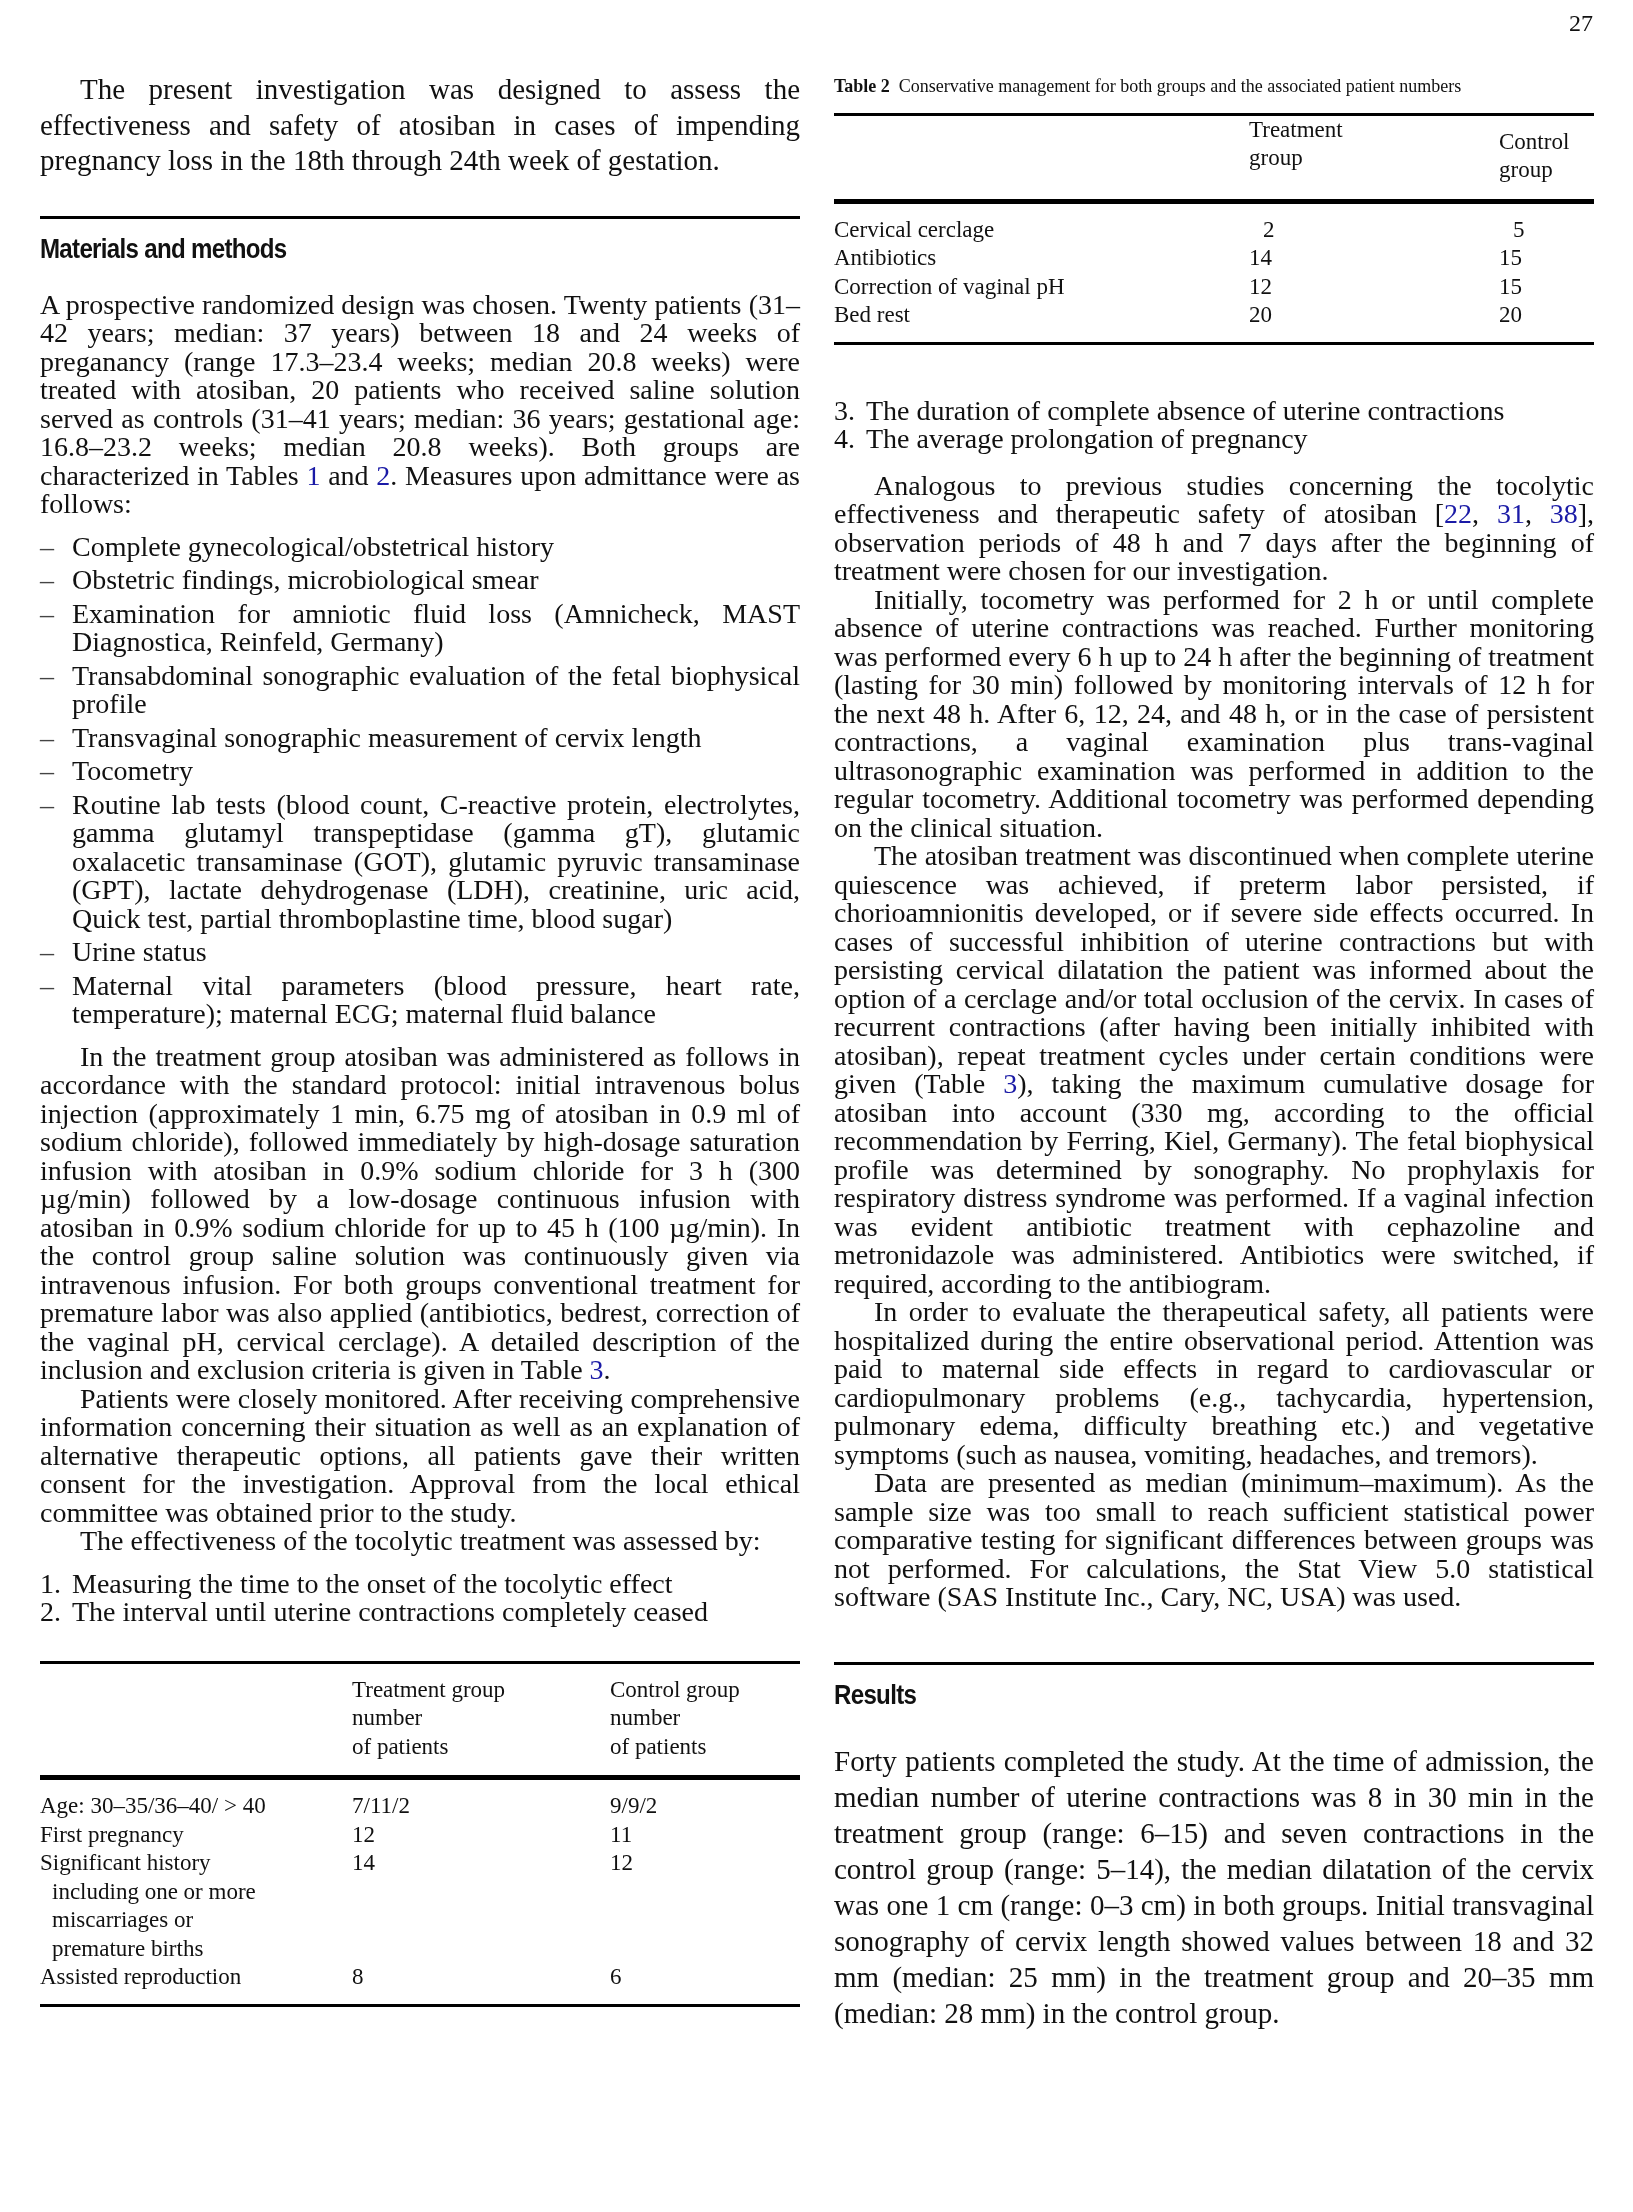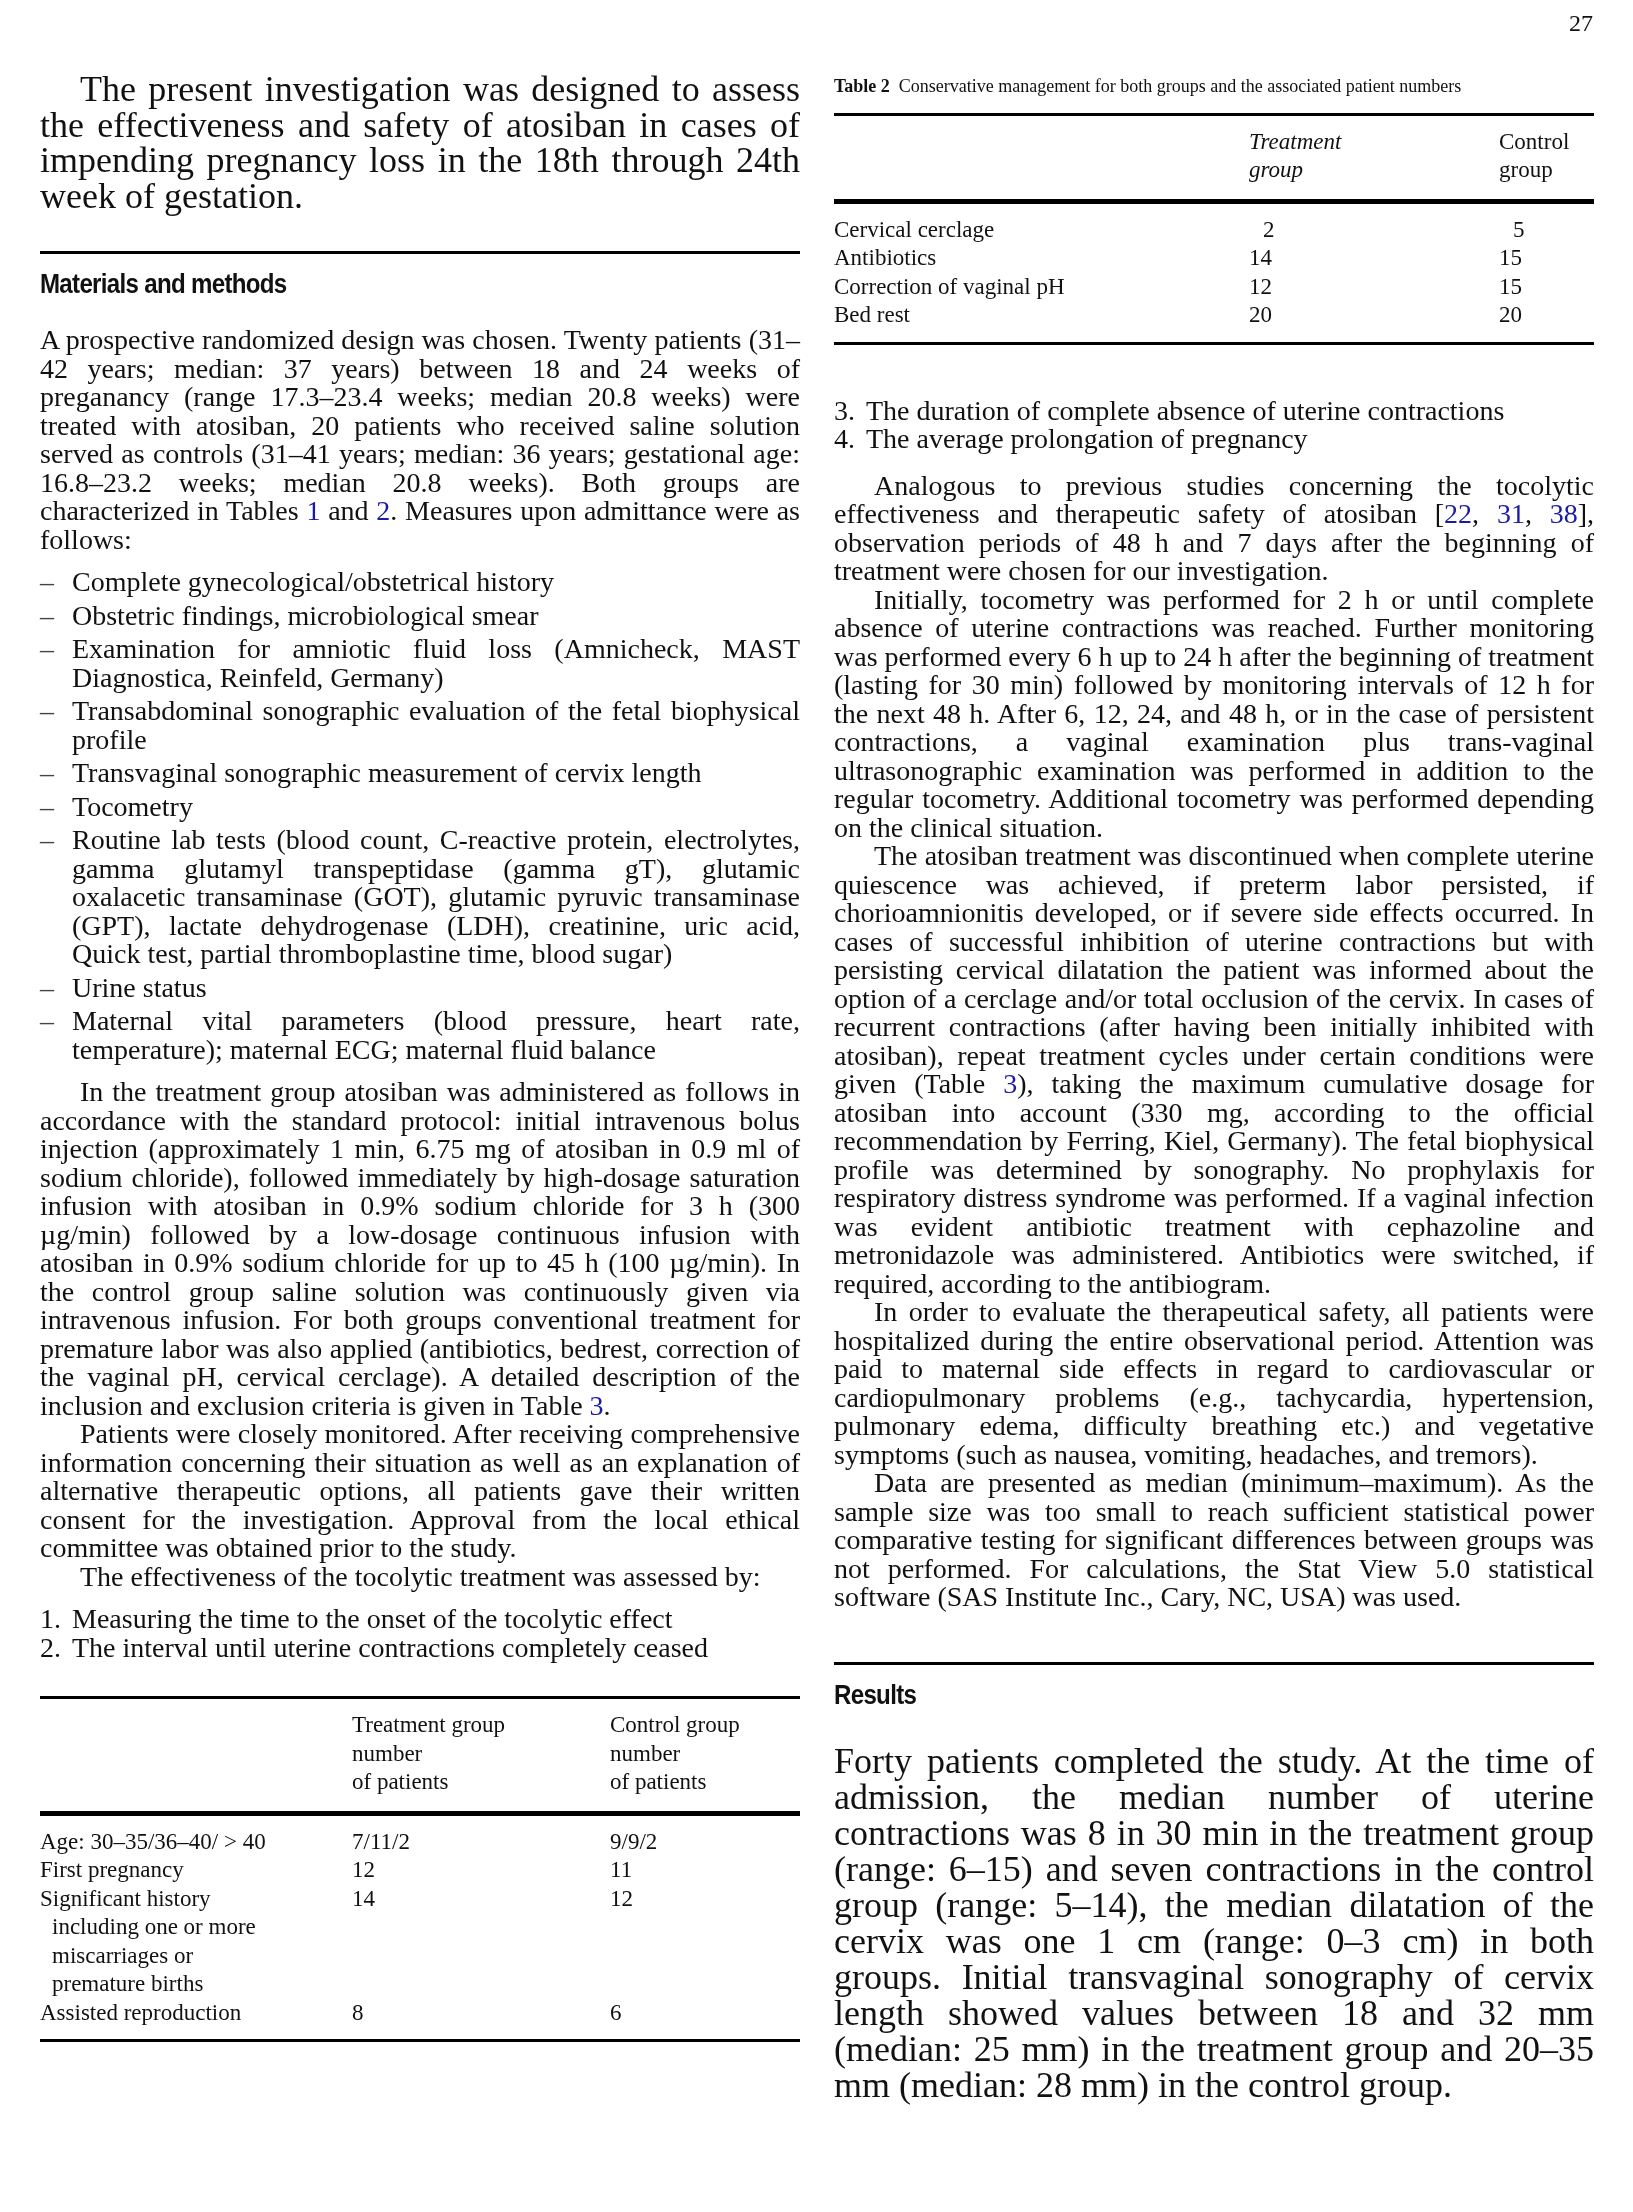--- a/index.html
+++ b/index.html
@@ -6,21 +6,21 @@
   body {
     width: 1633px; height: 2212px; position: relative; overflow: hidden;
     font-family: "Liberation Serif", "DejaVu Serif", serif; color: #111;
   }
   .page-number { position: absolute; top: 10px; right: 40px; font-size: 24px; }
   .col { position: absolute; top: 0; }
   .col-left { left: 40px; width: 760px; }
   .col-right { left: 834px; width: 760px; }
   p, li { margin: 0; }
   .body-text { font-size: 28px; line-height: 28.5px; text-align: justify; }
-  .big-text { font-size: 36px; line-height: 35.5px; text-align: justify; }
+  .big-text { font-size: 29px; line-height: 35.5px; text-align: justify; }
   .indent { text-indent: 40px; }
   .rule { border: 0; border-top: 3px solid #000; margin: 0; }
   .section-heading {
     font-family: "Liberation Sans", "DejaVu Sans", sans-serif;
     font-weight: bold; font-size: 28px; letter-spacing: -0.8px;
     transform: scaleX(0.86); transform-origin: left center;
   }
   .ref { color: #1a1aa6; }
   ul.dash { list-style: none; padding: 0; margin: 0; }
   ul.dash li { position: relative; padding-left: 32px; margin-bottom: 5px; }
@@ -122,21 +122,21 @@
 </div>
 
 <div class="col col-right">
 
   <div style="margin-top:72px;">
     <div class="tcap"><b>Table 2</b>&nbsp; <span>Conservative management for both groups and the associated patient numbers</span></div>
     <table class="doc-table" style="margin-top:12px;">
       <tbody>
           <tr class="thin-rule">
         <th style="width:415px; padding-top:12px; padding-bottom:14px;"></th>
-        <th style="width:250px; padding-top:12px; padding-bottom:14px;font-style:italic;">
+        <th style="width:250px; padding-bottom:14px;">
           <div>Treatment</div>
           <div>group</div>
         </th>
         <th style="padding-top:12px; padding-bottom:14px;">
           <div>Control</div>
           <div>group</div>
         </th>
       </tr>
       <tr class="thick-rule">
         <td style="padding-top:12px;">Cervical cerclage</td>

